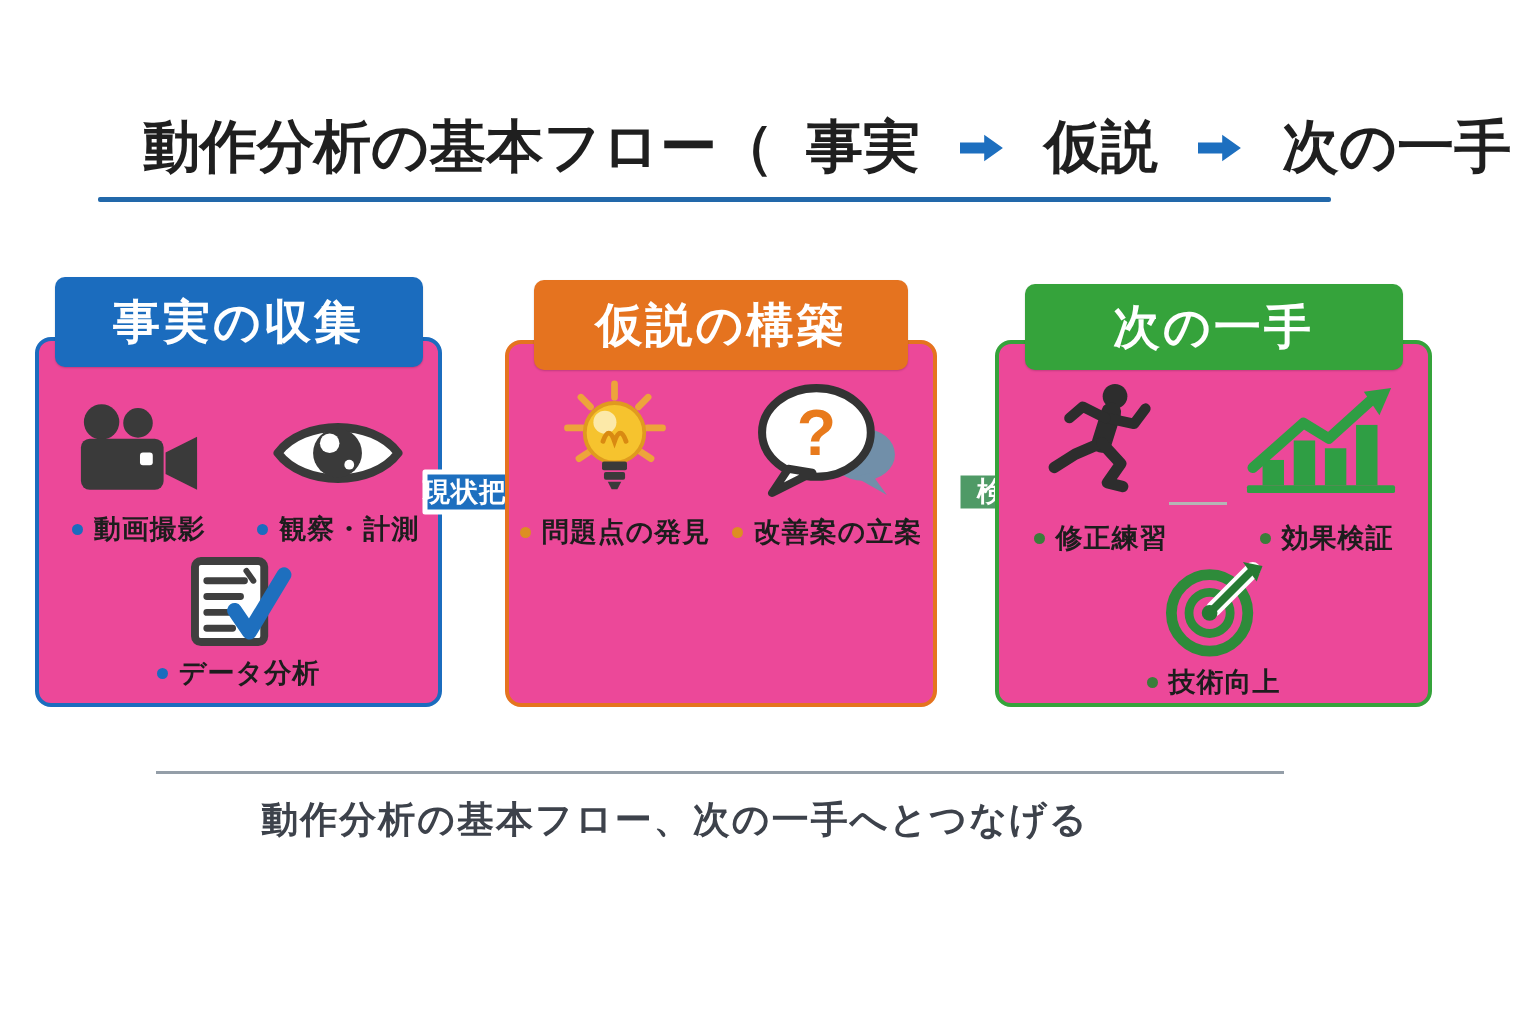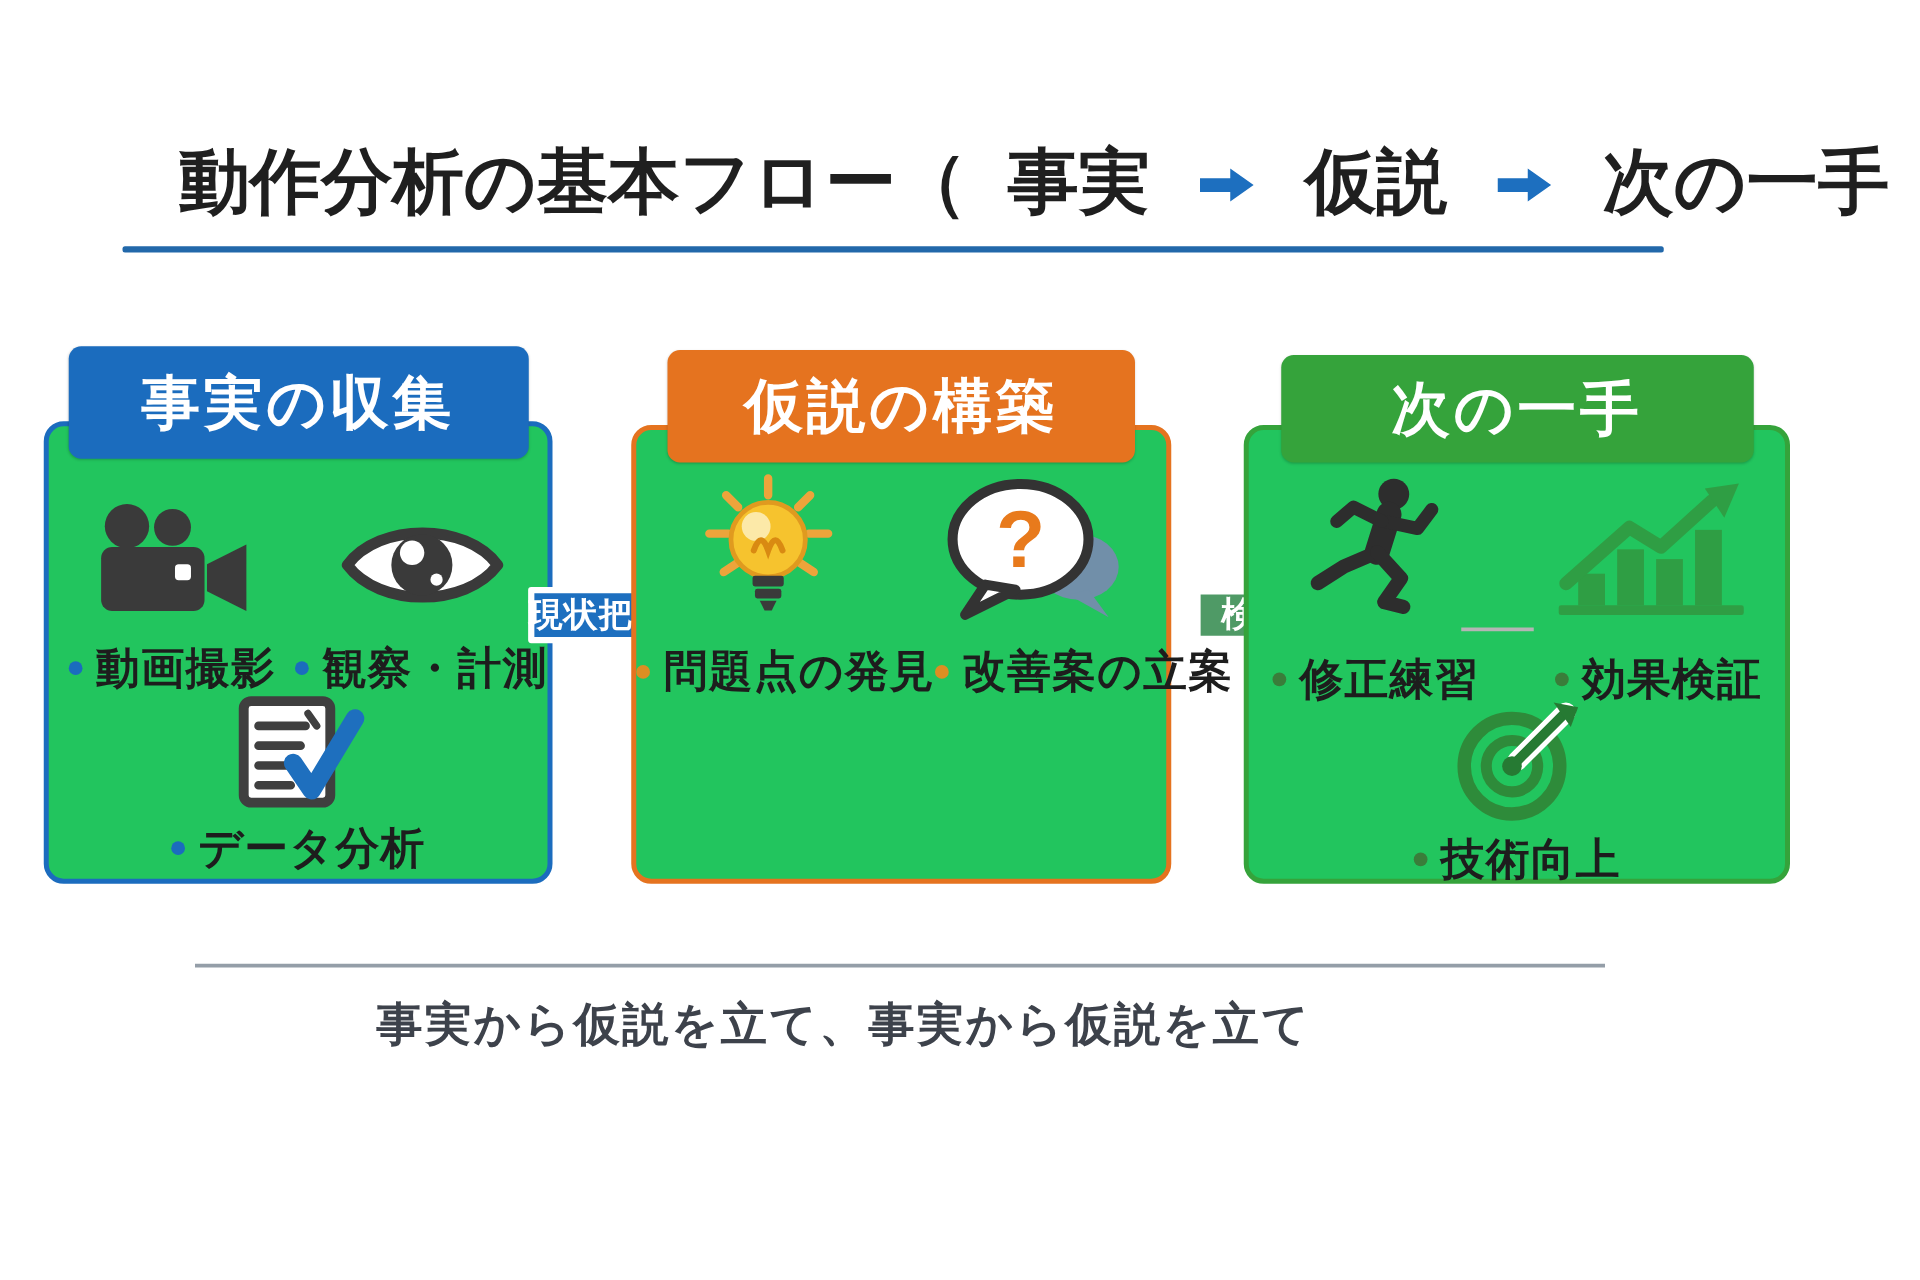--- a/index.html
+++ b/index.html
@@ -17,21 +17,21 @@
     font-size:57px; font-weight:800; color:#1f1f1f; line-height:1;gap:32px;
   }
   .title-arrow { display:inline-flex; margin:4px 8px 0 8px; }
   .title-underline {
     position:absolute; left:98px; top:197px; width:1233px; height:5px;
     background:#2268aa; border-radius:2px;
   }
 
   
   .stage-box {
-    position:absolute; border-radius:16px; background:#22c55e;
+    position:absolute; border-radius:16px; background:#ec4899;
     border:4px solid; 
   }
   .stage-box.facts   { left:35px;  top:337px; width:407px; height:370px; border-color:#1b6cbe; }
   .stage-box.hypo    { left:505px; top:340px; width:432px; height:367px; border-color:#e5731f; }
   .stage-box.next    { left:995px; top:340px; width:437px; height:367px; border-color:#35a33b; }
 
   .box-header {
     position:absolute; top:-64px; left:50%; transform:translateX(-50%);
     height:90px; border-radius:10px; display:flex; align-items:center;
     justify-content:center; color:#ffffff; font-size:47px; font-weight:800;
@@ -42,21 +42,21 @@
   .next  .box-header { width:378px; background:#35a33b; top:-60px; height:86px; }
 
   .icon-row, .label-row, .row2-icon, .row2-label {
     position:absolute; left:0; right:0; display:flex;
   }
   .icon-row  { top:46px; }
   .icon-cell { flex:1; display:flex; justify-content:center; align-items:flex-end; height:112px; }
   .label-row { top:170px; }
   .label-cell {
     flex:1; display:flex; justify-content:center; align-items:center;
-    font-size:35px; font-weight:800; color:#1d1d1d; letter-spacing:1px; white-space:nowrap;
+    font-size:27px; font-weight:800; color:#1d1d1d; letter-spacing:1px; white-space:nowrap;
   }
   .bullet { width:11px; height:11px; border-radius:50%; margin-right:11px; flex:0 0 auto; }
   .facts .bullet { background:#1b6cbe; }
   .hypo  .bullet { background:#dd8e22; }
   .next  .bullet { background:#3a7d3a; }
   .row2-icon  { top:214px; justify-content:center; }
   .row2-label { top:314px; justify-content:center; }
   .next .row2-icon  { top:216px; }
   .next .row2-label { top:320px;justify-content:center; }
   .next .label-row  { top:176px;gap:23px; }
@@ -278,15 +278,15 @@
     </div>
     <div class="row2-label">
       <div class="label-cell" style="flex:0 0 auto;">
         <span class="bullet"></span>
         <span>技術向上</span>
       </div>
     </div>
   </div>
 
   <div class="bottom-divider"></div>
-  <div class="summary-caption">事実から仮説を立て、事実から仮説を立て</div>
+  <div class="summary-caption">動作分析の基本フロー、次の一手へとつなげる</div>
 
 </div>
 
 </body></html>

